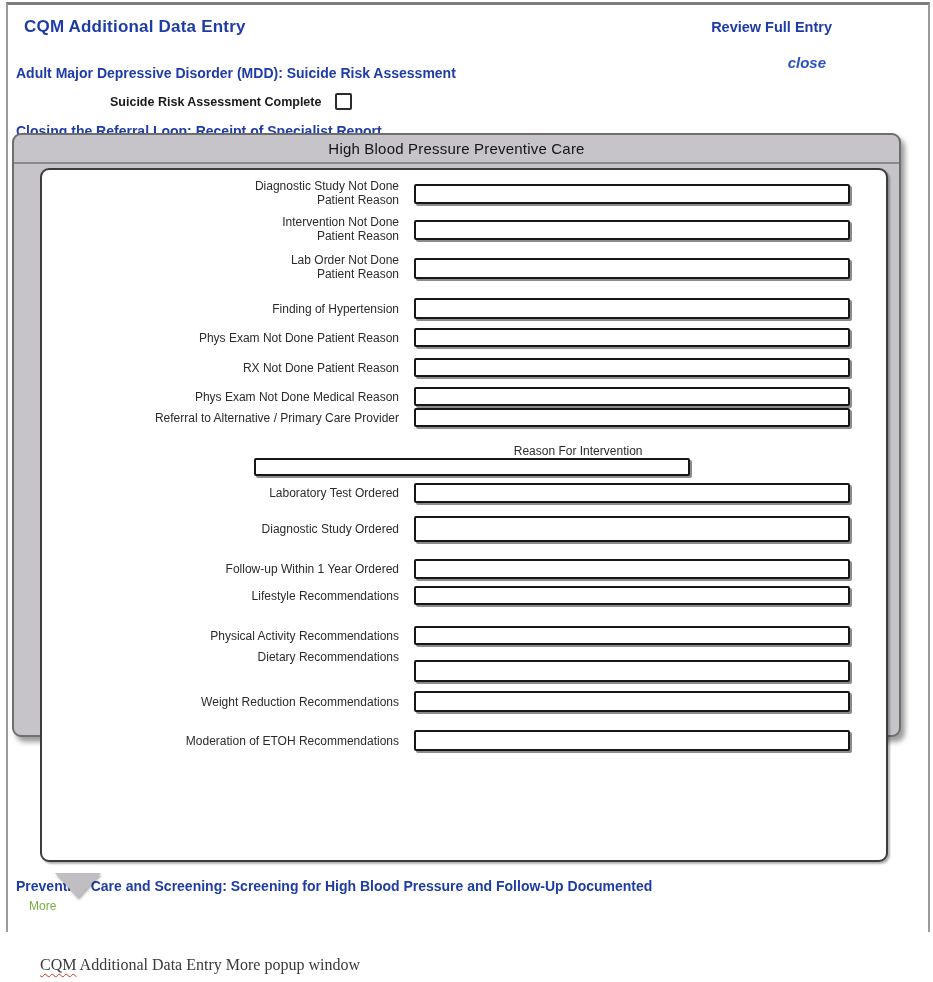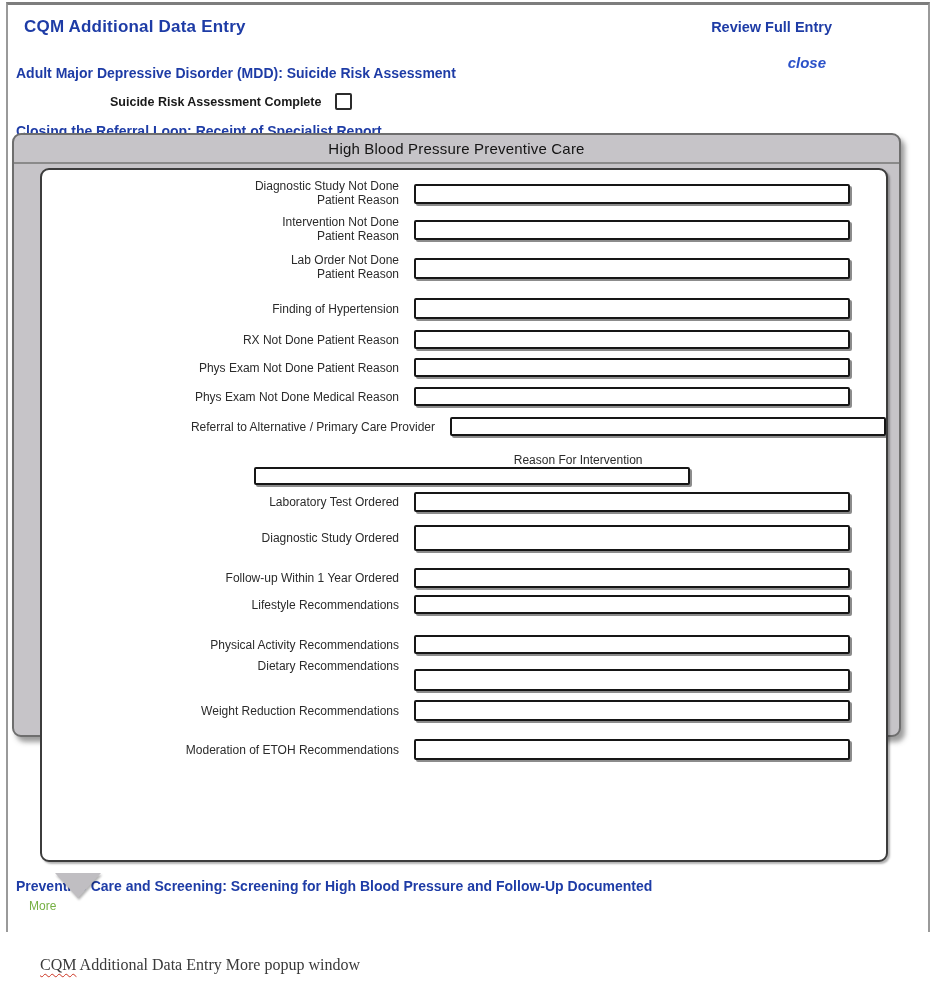--- a/index.html
+++ b/index.html
@@ -183,39 +183,39 @@
           <span>Patient Reason</span>
         </div>
     <input type="text" class="field-input" value="" style="height: 21px;">
   </div>
       <div class="field-row" style="margin-top: 17px;">
     <div class="field-label">
           <span>Finding of Hypertension</span>
         </div>
     <input type="text" class="field-input" value="" style="height: 21px;">
   </div>
+      <div class="field-row" style="margin-top: 9px;">
+    <div class="field-label">
+          <span>Phys Exam Not Done Patient Reason</span>
+        </div>
+    <input type="text" class="field-input" value="" style="height: 19px;">
+  </div>
       <div class="field-row" style="margin-top: 11px;">
     <div class="field-label">
           <span>RX Not Done Patient Reason</span>
         </div>
     <input type="text" class="field-input" value="" style="height: 19px;">
   </div>
-      <div class="field-row" style="margin-top: 9px;">
-    <div class="field-label">
-          <span>Phys Exam Not Done Patient Reason</span>
-        </div>
-    <input type="text" class="field-input" value="" style="height: 19px;">
-  </div>
       <div class="field-row" style="margin-top: 10px;">
     <div class="field-label">
           <span>Phys Exam Not Done Medical Reason</span>
         </div>
     <input type="text" class="field-input" value="" style="height: 19px;">
   </div>
-      <div class="field-row" style="margin-top: 11px; justify-content: flex-end;">
+      <div class="field-row" style="margin-top: 2px;">
     <div class="field-label">
           <span>Referral to Alternative / Primary Care Provider</span>
         </div>
     <input type="text" class="field-input" value="" style="height: 19px;">
   </div>
       <div class="field-row" style="margin-top: 17px; flex-direction: column;">
     <div class="field-label">
           <span>Reason For Intervention</span>
         </div>
     <input type="text" class="field-input" value="" style="height: 18px;">

